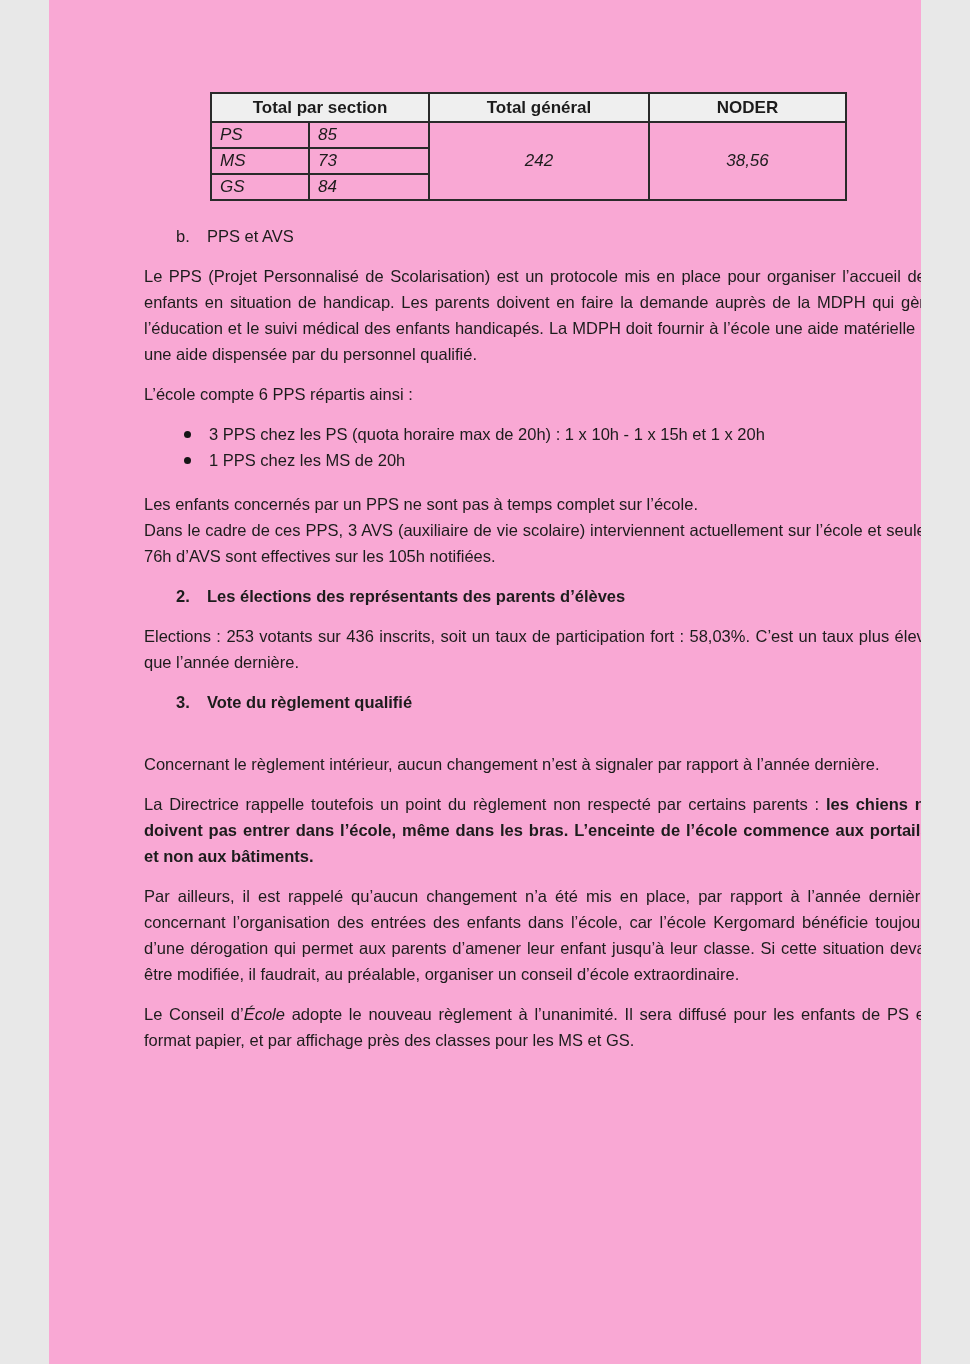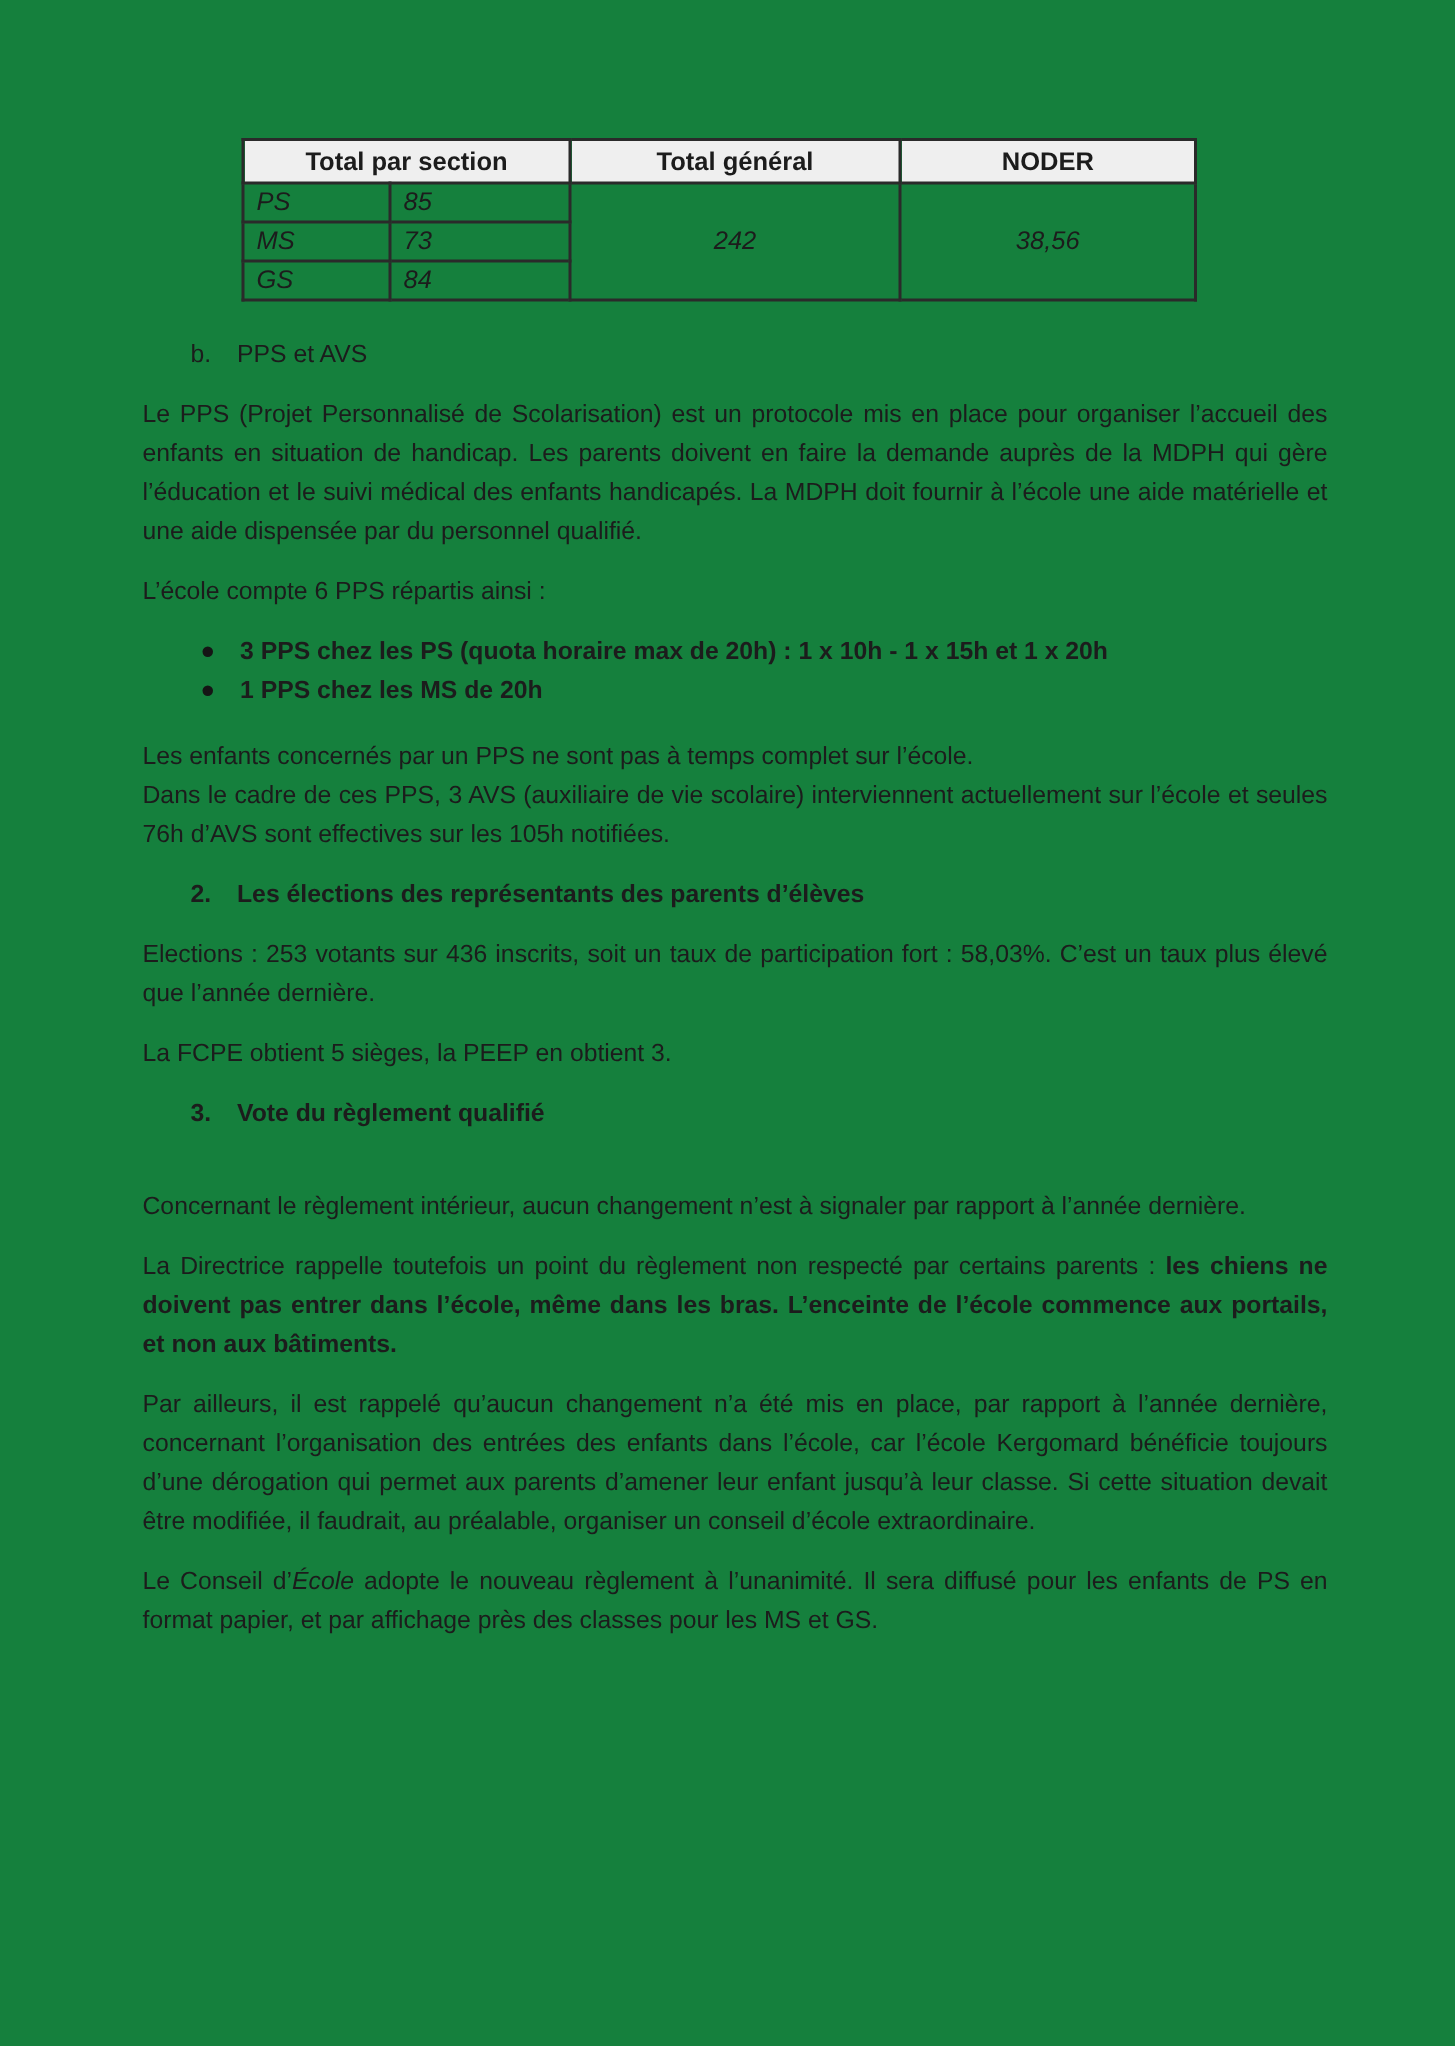--- a/index.html
+++ b/index.html
@@ -2,24 +2,24 @@
 <html lang="fr"><head>
 <meta charset="utf-8">
 <style>
   html,body{margin:0;padding:0;}
   body{
     background:#e8e8e8;
     font-family:"Liberation Sans","DejaVu Sans",sans-serif;
   }
   .page{
     position:relative;
-    width:970px;
+    width:872px;
     height:1364px;
     margin:0 auto;
-    background:#15803d;
+    background:#f9a8d4;
     color:#1c1c1c;
     overflow:hidden;
   }
   .content{
     position:absolute;
     left:95px;
     top:92px;
     width:790px;
     font-size:16.5px;
     line-height:26px;
@@ -56,21 +56,21 @@
     text-align:justify;
   }
   .line{display:block;}
   .heading{
     display:flex;
     padding-left:32px;
     margin:0 0 14px 0;
   }
   .heading .hnum{width:31px;flex:0 0 31px;}
   .heading.bold{font-weight:700;}
-  .bullets{margin:0 0 18px 0;font-weight:bold;}
+  .bullets{margin:0 0 18px 0;}
   .bullet-row{
     display:flex;
     align-items:flex-start;
     padding-left:40px;
   }
   .dot{
     flex:0 0 7px;
     width:7px;height:7px;
     margin:10px 18px 0 0;
     border-radius:50%;
@@ -144,21 +144,20 @@
     </p>
 
 
     <div class="heading bold">
       <span class="hnum">2.</span>
       <span class="hlabel">Les élections des représentants des parents d’élèves</span>
     </div>
 
     <p>Elections : 253 votants sur 436 inscrits, soit un taux de participation fort : 58,03%. C’est un taux plus élevé que l’année dernière.</p>
 
-    <p>La FCPE obtient 5 sièges, la PEEP en obtient 3.</p>
 
     <div class="heading bold">
       <span class="hnum">3.</span>
       <span class="hlabel">Vote du règlement qualifié</span>
     </div>
 
     <p class="gap-top">Concernant le règlement intérieur, aucun changement n’est à signaler par rapport à l’année dernière.</p>
 
     <p>
       <span>La Directrice rappelle toutefois un point du règlement non respecté par certains parents : </span><span class="bold">les chiens ne doivent pas entrer dans l’école, même dans les bras. L’enceinte de l’école commence aux portails, et non aux bâtiments.</span>

